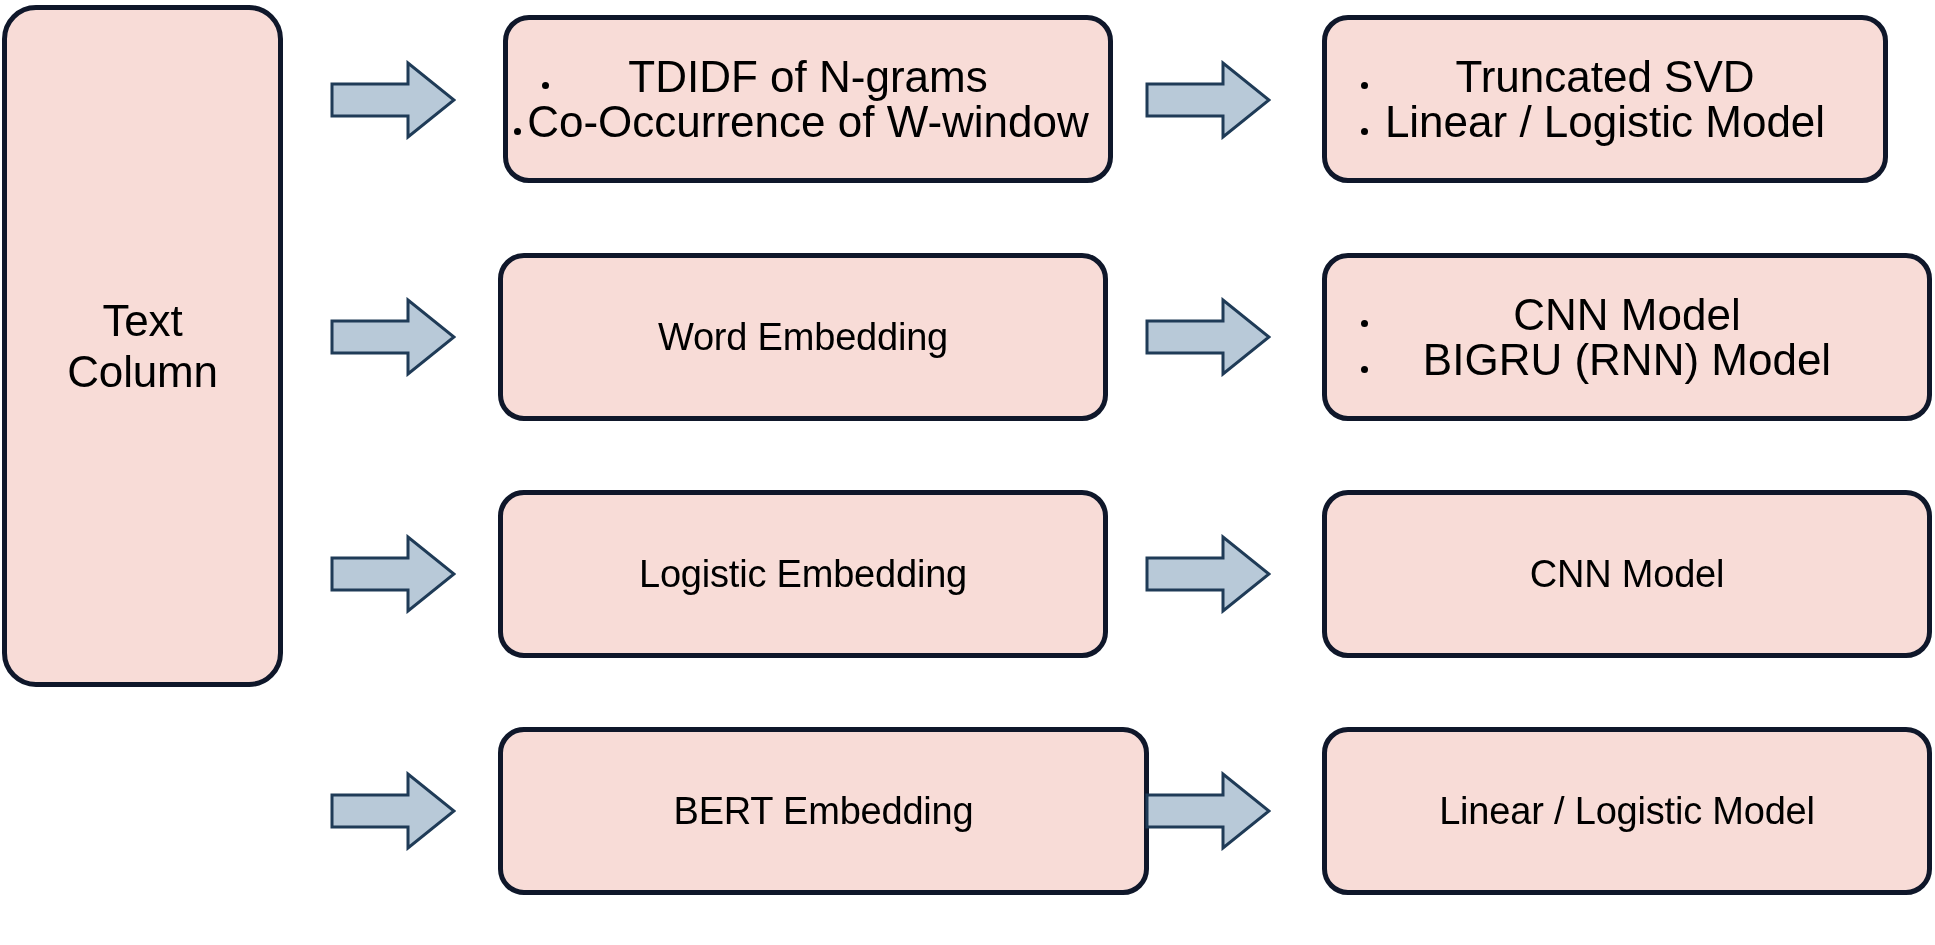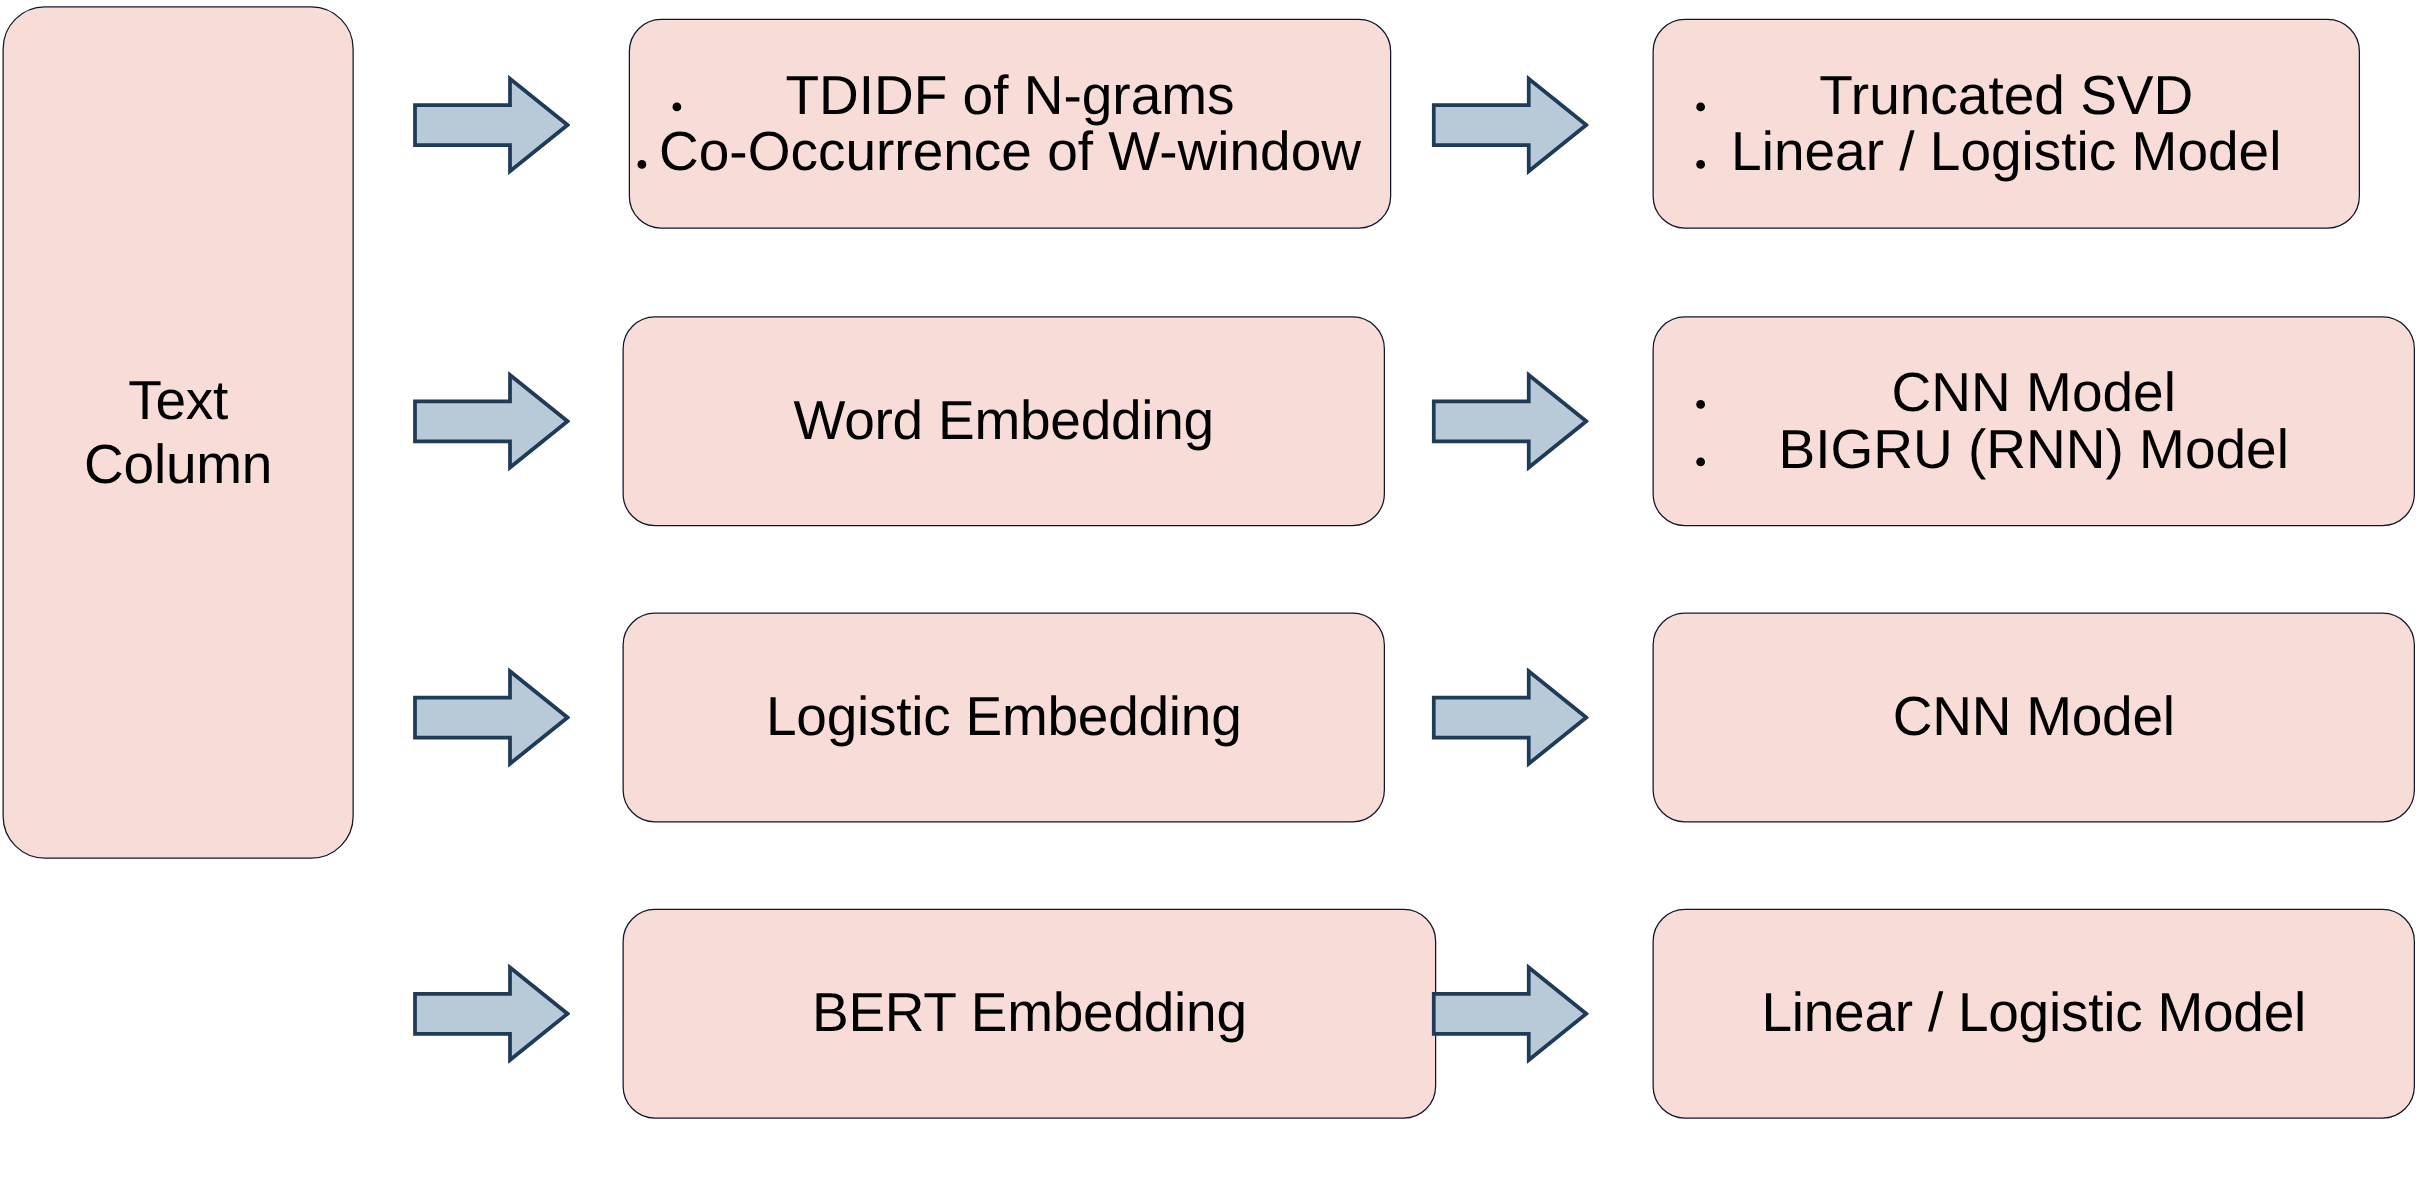--- a/index.html
+++ b/index.html
@@ -17,35 +17,35 @@
     height: 945px;
     background: #ffffff;
     overflow: hidden;
   }
 
   
   .box {
     position: absolute;
     box-sizing: border-box;
     background: #f8dcd7;
-    border: 1px solid #0f172a;
+    border: 5px solid #0f172a;
     border-radius: 26px;
     display: flex;
     align-items: center;
     justify-content: center;
     color: #000000;
     text-align: center;
   }
   .box.tall {
     border-radius: 34px;
     flex-direction: column;
   }
 
   .box-label {
-    font-size: 44px;
+    font-size: 38px;
     line-height: 1.16;
     letter-spacing: -0.2px;
     white-space: pre-line;
   }
   .box-label.big {
     font-size: 44px;
   }
 
   
   .bullet-list {

